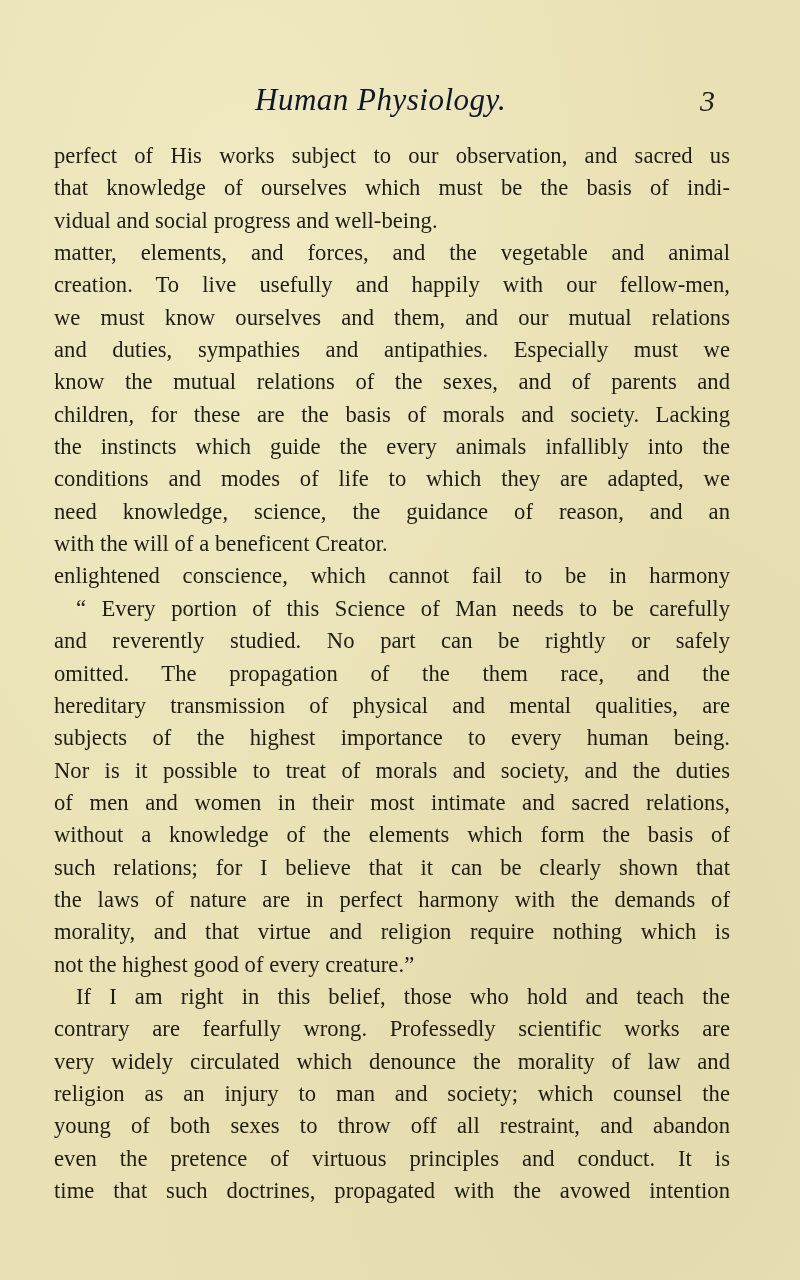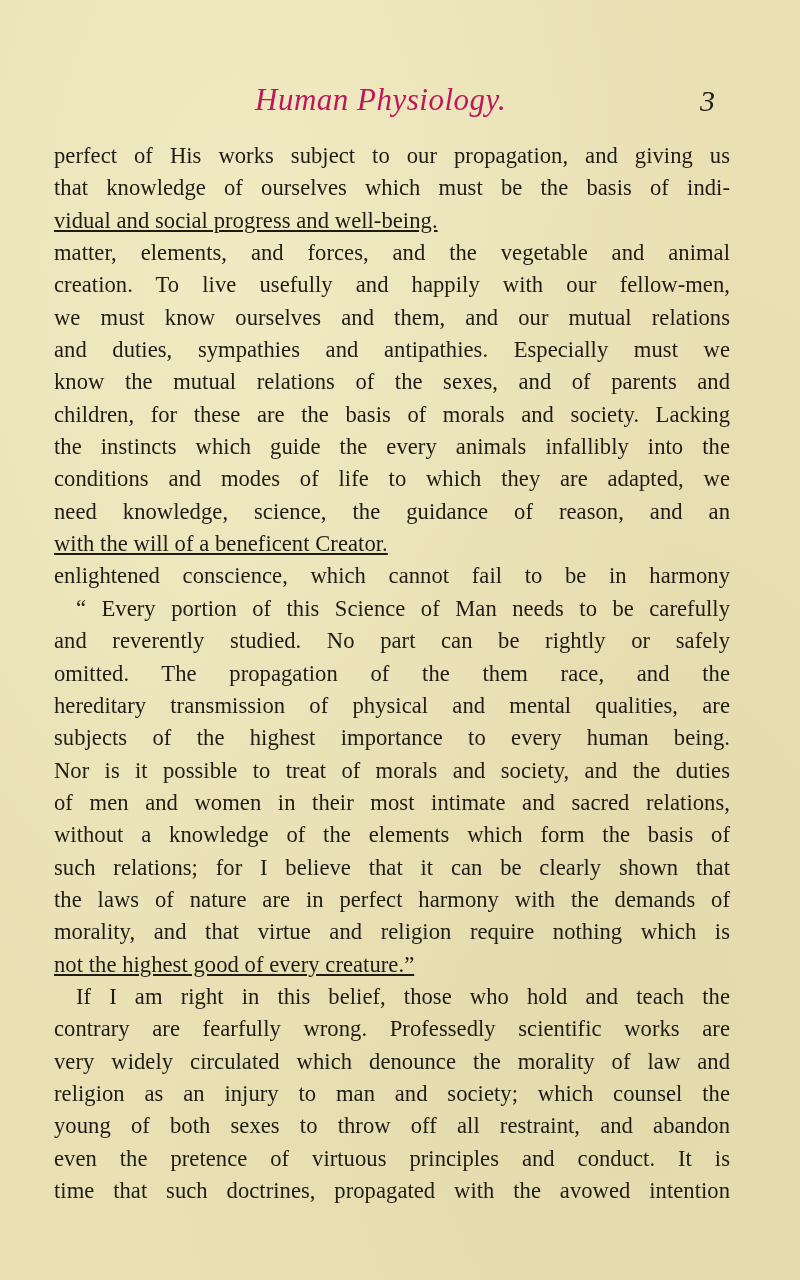--- a/index.html
+++ b/index.html
@@ -30,21 +30,21 @@
       width: 800px;
       height: 40px;
     }
     .running-title {
       position: absolute;
       left: 255px;
       top: 0;
       font-style: italic;
       font-size: 31px;
       letter-spacing: 0.5px;
-      color: #be185d;
+      color: #0f172a;
     }
     .page-number {
       position: absolute;
       left: 700px;
       top: 2px;
       font-style: italic;
       font-size: 30px;
       color: #22201a;
     }
     .body-text {
@@ -58,38 +58,37 @@
       height: 32.35px;
       line-height: 32.35px;
       font-size: 22.6px;
       white-space: nowrap;
       text-align: justify;
       text-align-last: justify;
       letter-spacing: 0.05px;
     }
     .line.last {
       text-align-last: left;
-      text-decoration: underline;
     }
     .line.indent {
       padding-left: 22px;
       box-sizing: border-box;
     }
   </style>
 </head>
 <body>
 
 <div class="page">
   <div class="running-head">
     <span class="running-title">Human Physiology.</span>
     <span class="page-number">3</span>
   </div>
 
   <div class="body-text" id="body-text">
-      <span class="line">perfect of His works subject to our propagation, and giving us</span>
+      <span class="line">perfect of His works subject to our observation, and sacred us</span>
       <span class="line">that knowledge of ourselves which must be the basis of indi-</span>
       <span class="line last">vidual and social progress and well-being.</span>
       <span class="line">matter, elements, and forces, and the vegetable and animal</span>
       <span class="line">creation.  To live usefully and happily with our fellow-men,</span>
       <span class="line">we must know ourselves and them, and our mutual relations</span>
       <span class="line">and duties, sympathies and antipathies.  Especially must we</span>
       <span class="line">know the mutual relations of the sexes, and of parents and</span>
       <span class="line">children, for these are the basis of morals and society.  Lacking</span>
       <span class="line">the instincts which guide the every animals infallibly into the</span>
       <span class="line">conditions and modes of life to which they are adapted, we</span>

